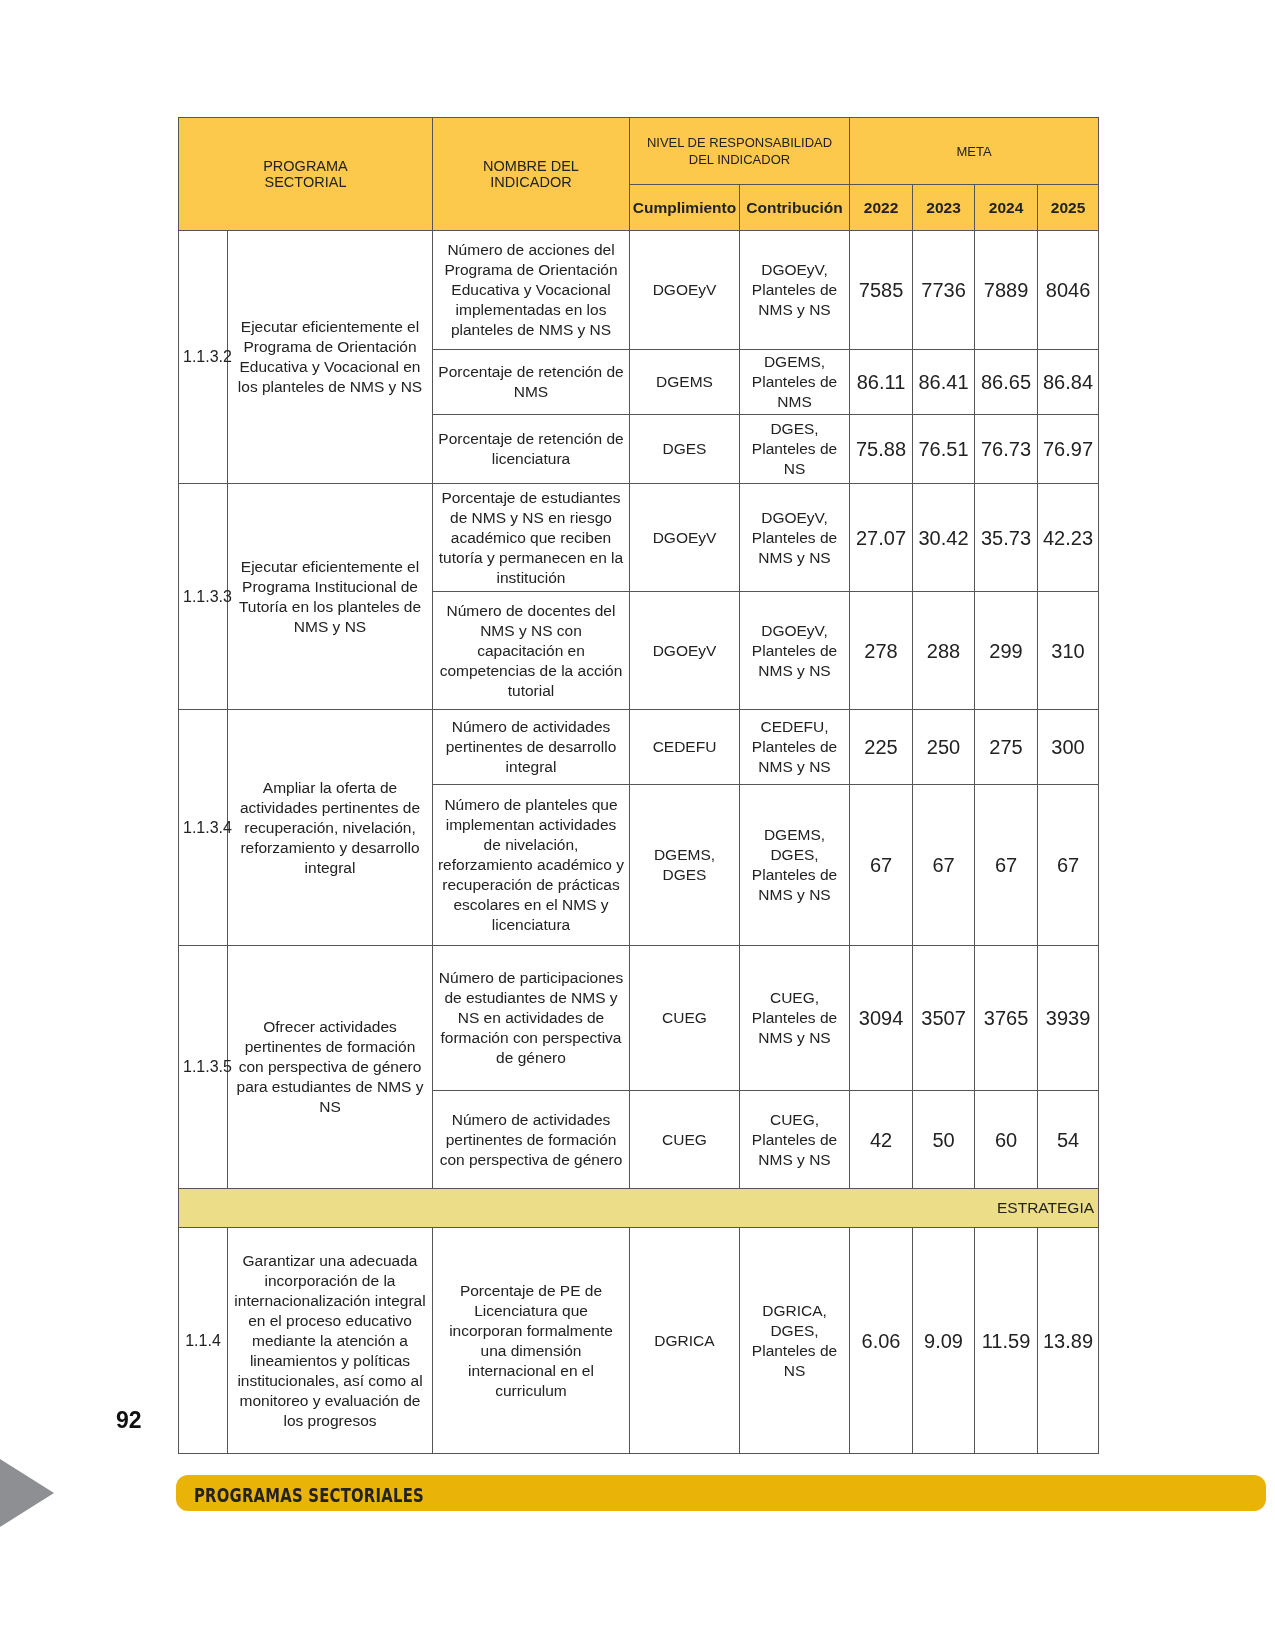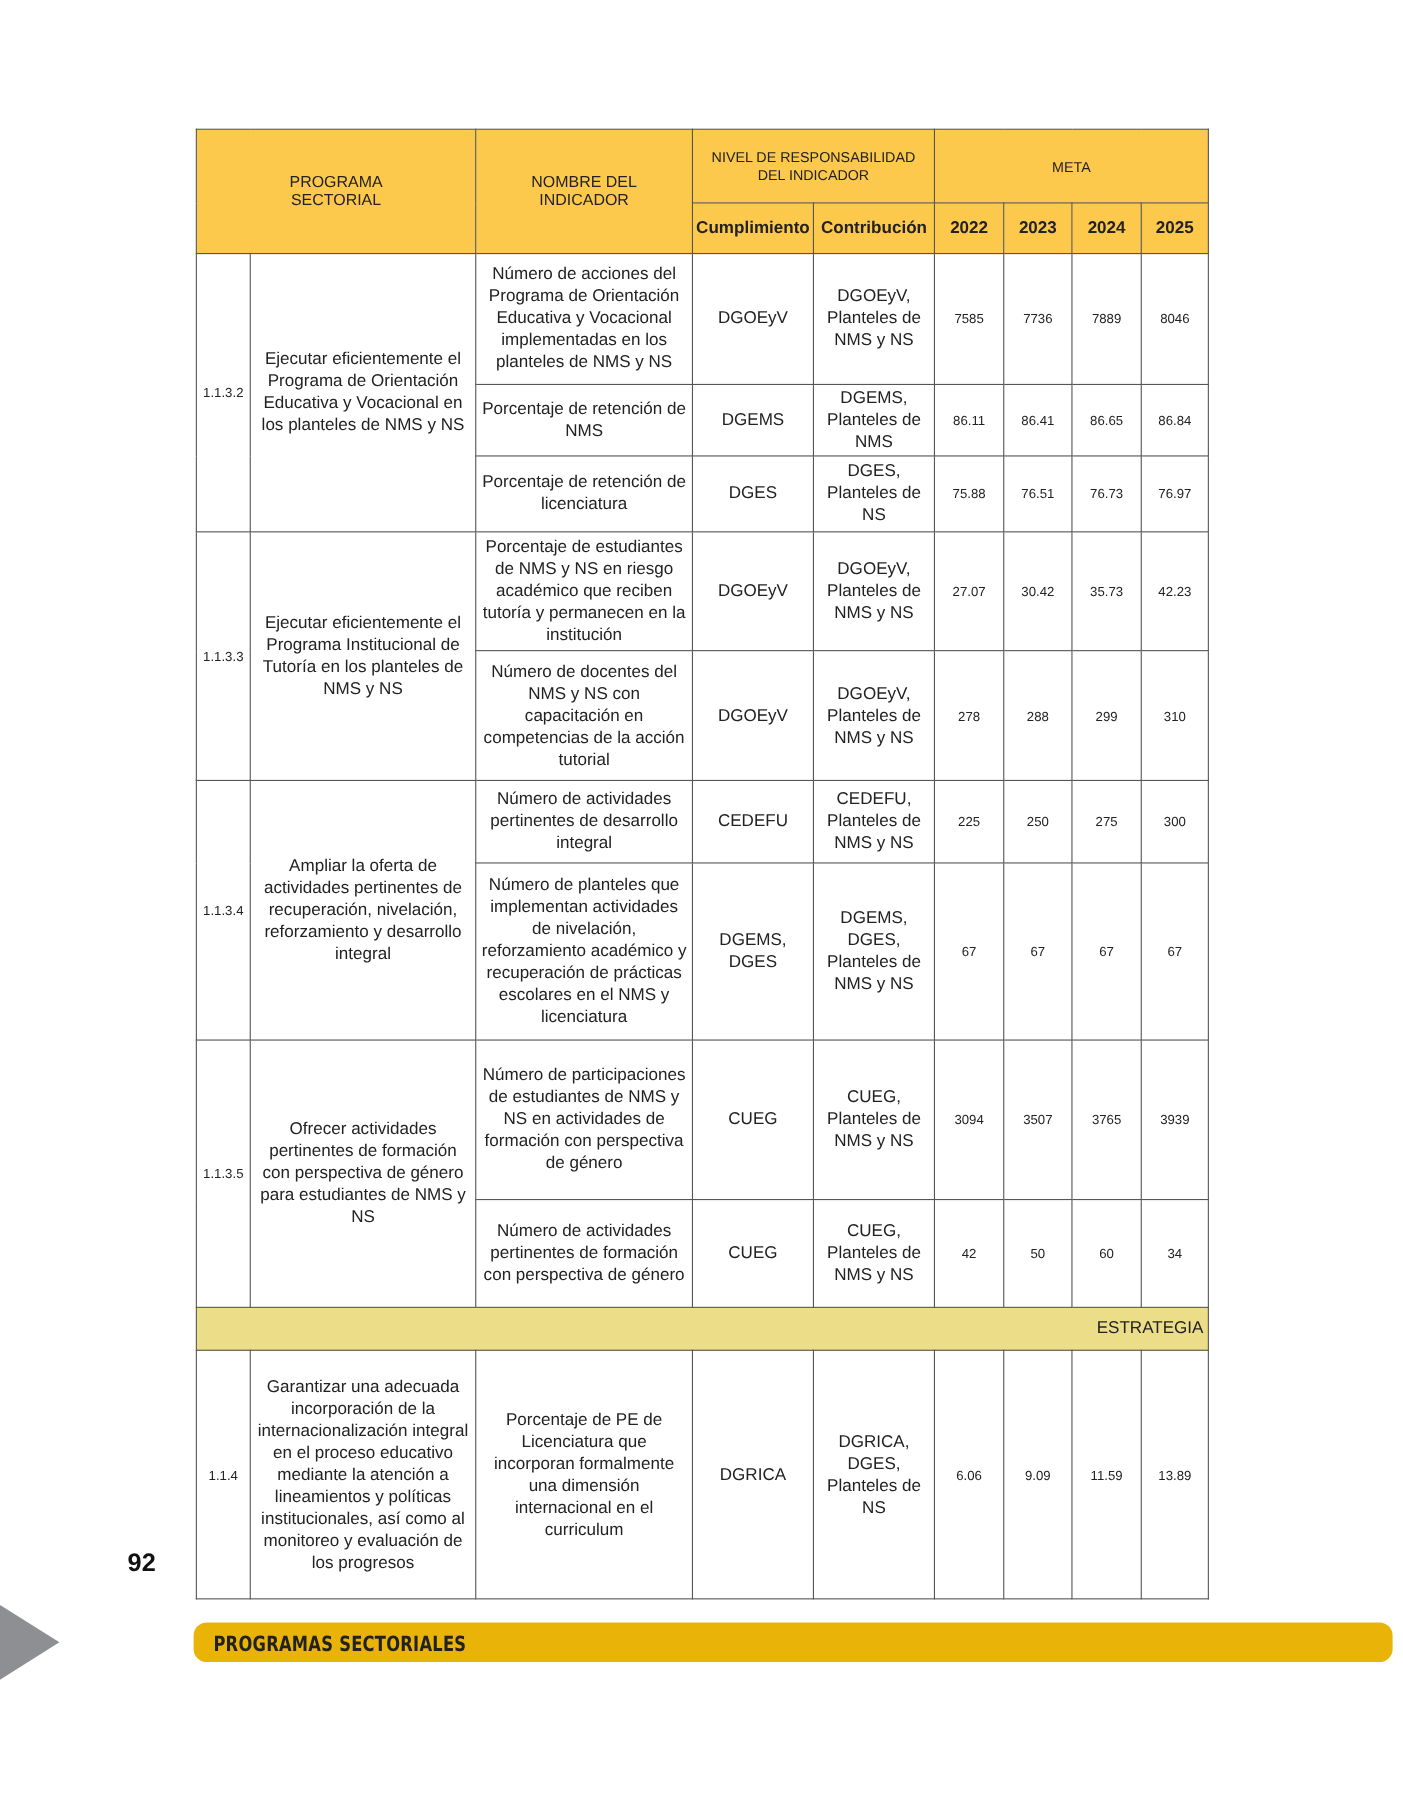--- a/index.html
+++ b/index.html
@@ -6,23 +6,23 @@
   body { width:1275px; height:1650px; position:relative; overflow:hidden;
          font-family:"Liberation Sans", sans-serif; color:#1f1f1f; }
   table.main { position:absolute; left:178px; top:117px; width:920px;
                border-collapse:collapse; table-layout:fixed; }
   table.main td, table.main th { border:1px solid #555; font-weight:normal;
                text-align:center; vertical-align:middle; padding:2px 4px; }
   .hdr th { background:#fdc94c; font-size:14.5px; color:#222; }
   .hdr th.small { font-size:13px; line-height:17px; }
   .hdr th.bold { font-weight:bold; font-size:15.5px; }
   td { font-size:15.5px; line-height:20px; color:#222; }
-  td.code { text-align:left; padding-left:4px; font-size:12px;margin-top:24px; }
+  td.code { text-align:left; padding-left:4px; font-size:16px;margin-top:24px; }
   td.obj { text-align:left; padding-left:10px; }
-  td.num { font-size:12px; }
+  td.num { font-size:20px; }
   tr.strat td { background:#ecdd88; text-align:right; padding-left:18px; font-size:15.5px; height:34px; }
   .footer-tri { position:absolute; left:0; top:1459px; width:0; height:0;
                 border-top:34px solid transparent; border-bottom:34px solid transparent;
                 border-left:54px solid #8e8f92; }
   .page-num { position:absolute; left:116px; top:1407px; font-weight:bold; font-size:23px; color:#111; }
   .footer-bar { position:absolute; left:176px; top:1475px; width:1090px; height:36px; background:#eab308;border-radius:12px; }
   .footer-title { position:absolute; left:18px; top:9px; font-family:"DejaVu Sans", sans-serif;
                   font-weight:bold; font-size:19px; color:#222; transform:scaleX(0.78); transform-origin:left center; letter-spacing:0.3px; }
 </style>
 </head>
@@ -141,21 +141,21 @@
       <td class="num">3765</td>
       <td class="num">3939</td>
     </tr>
     <tr style="height:98px">
       <td>Número de actividades pertinentes de formación con perspectiva de género</td>
       <td>CUEG</td>
       <td>CUEG, Planteles de NMS y NS</td>
       <td class="num">42</td>
       <td class="num">50</td>
       <td class="num">60</td>
-      <td class="num">34</td>
+      <td class="num">54</td>
     </tr>
 
     <tr class="strat">
       <td colspan="9">ESTRATEGIA</td>
     </tr>
 
     <tr style="height:226px">
       <td class="code">1.1.4</td>
       <td class="obj">Garantizar una adecuada incorporación de la internacionalización integral en el proceso educativo mediante la atención a lineamientos y políticas institucionales, así como al monitoreo y evaluación de los progresos</td>
       <td>Porcentaje de PE de Licenciatura que incorporan formalmente una dimensión internacional en el curriculum</td>

